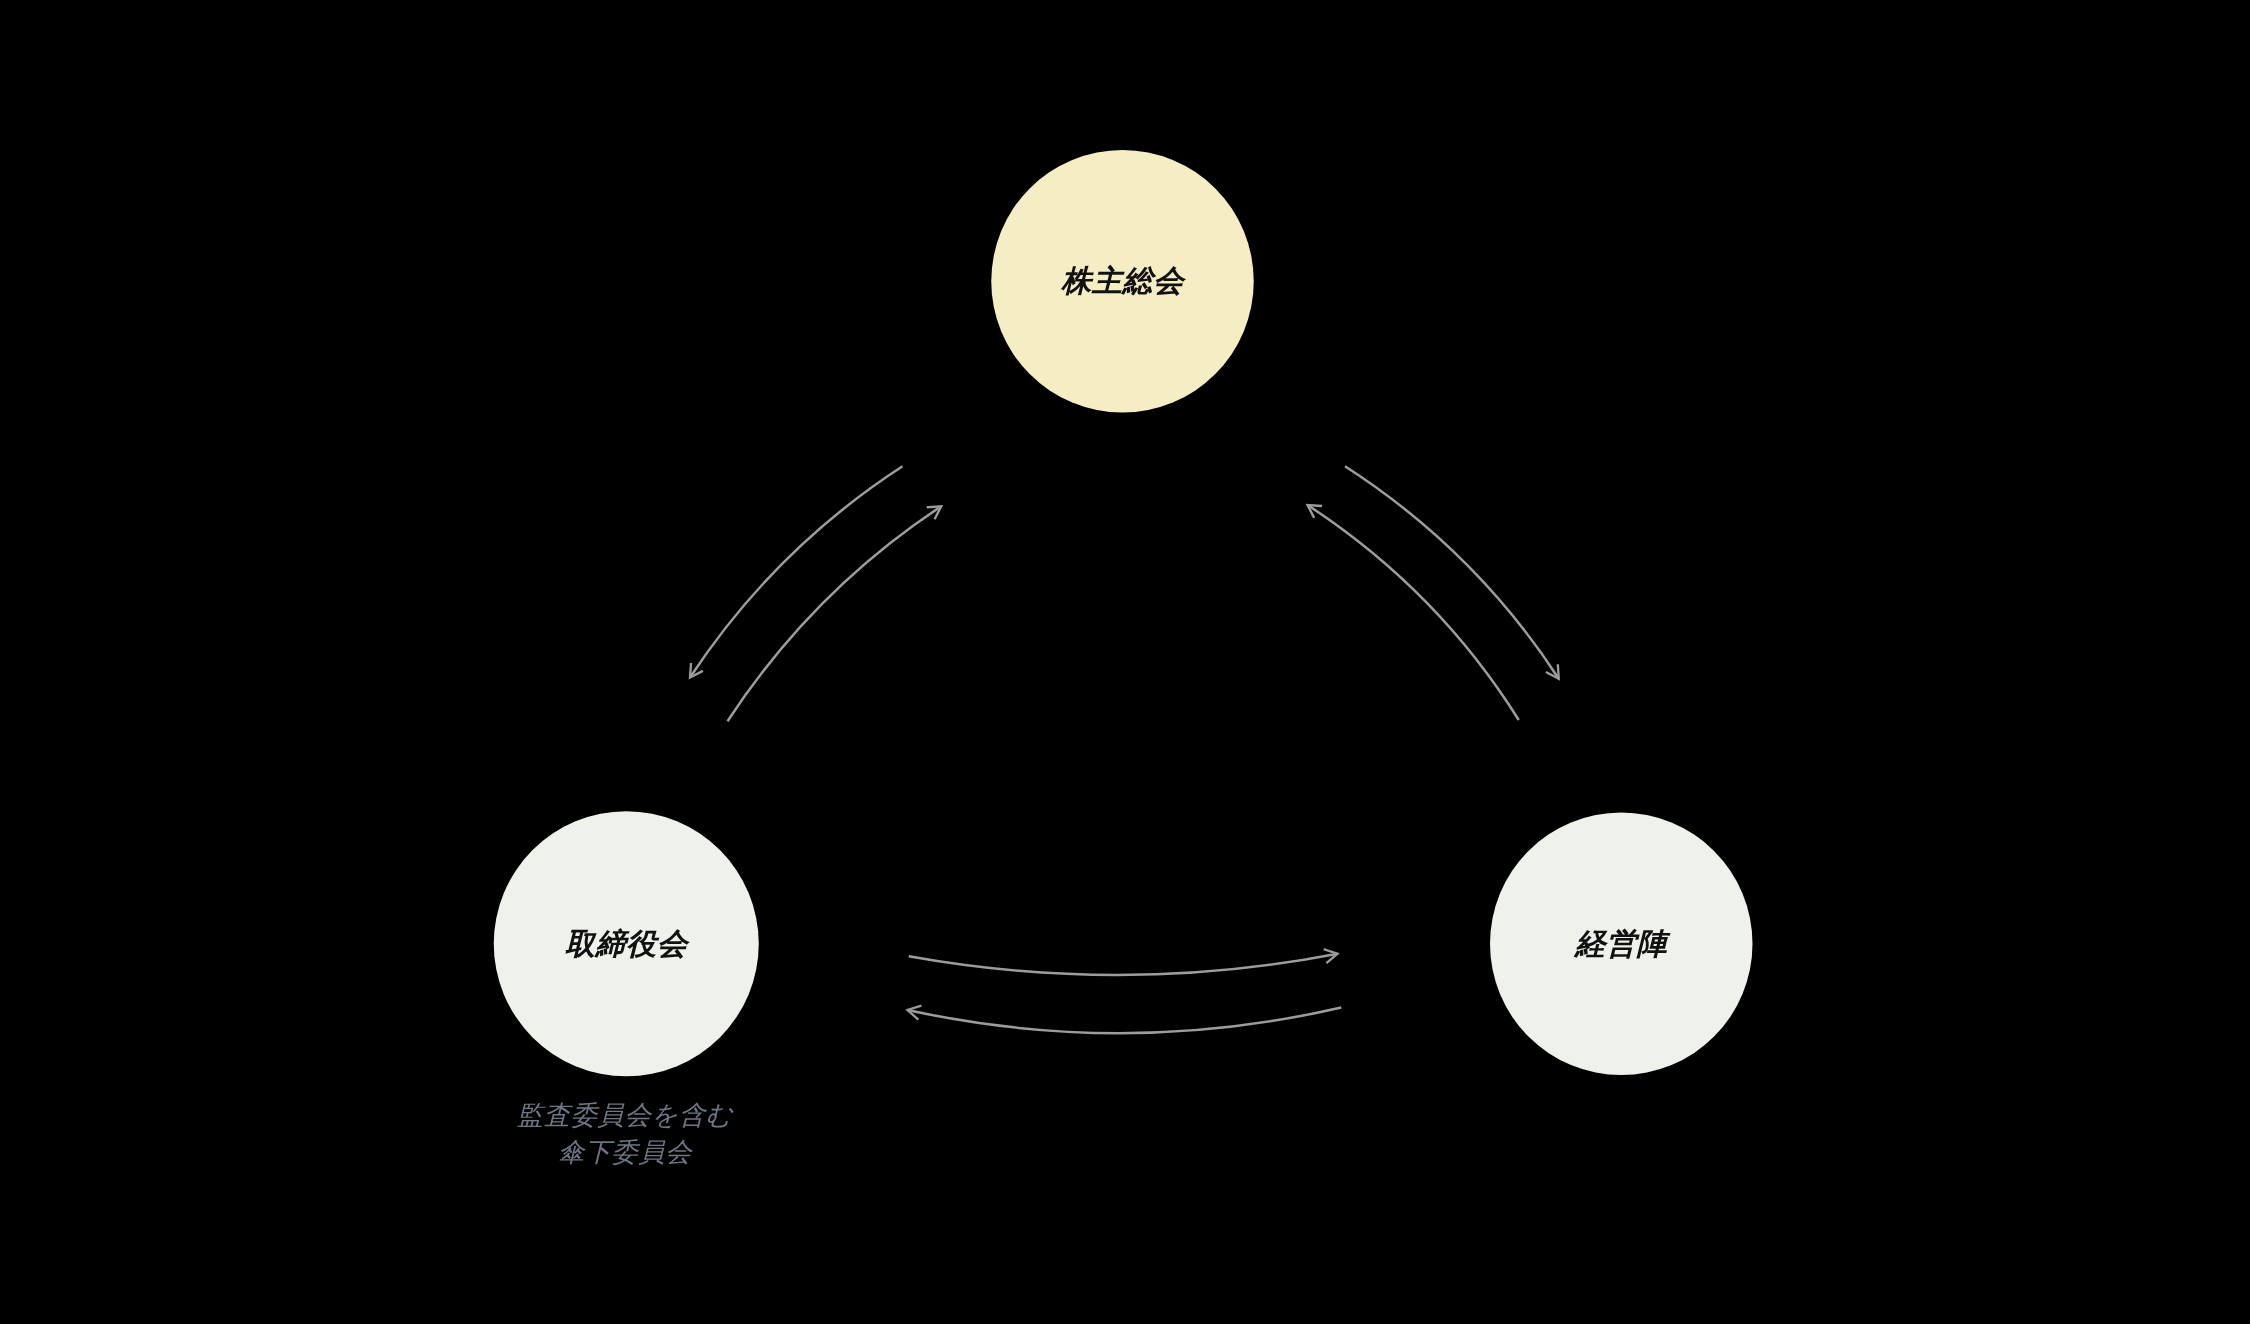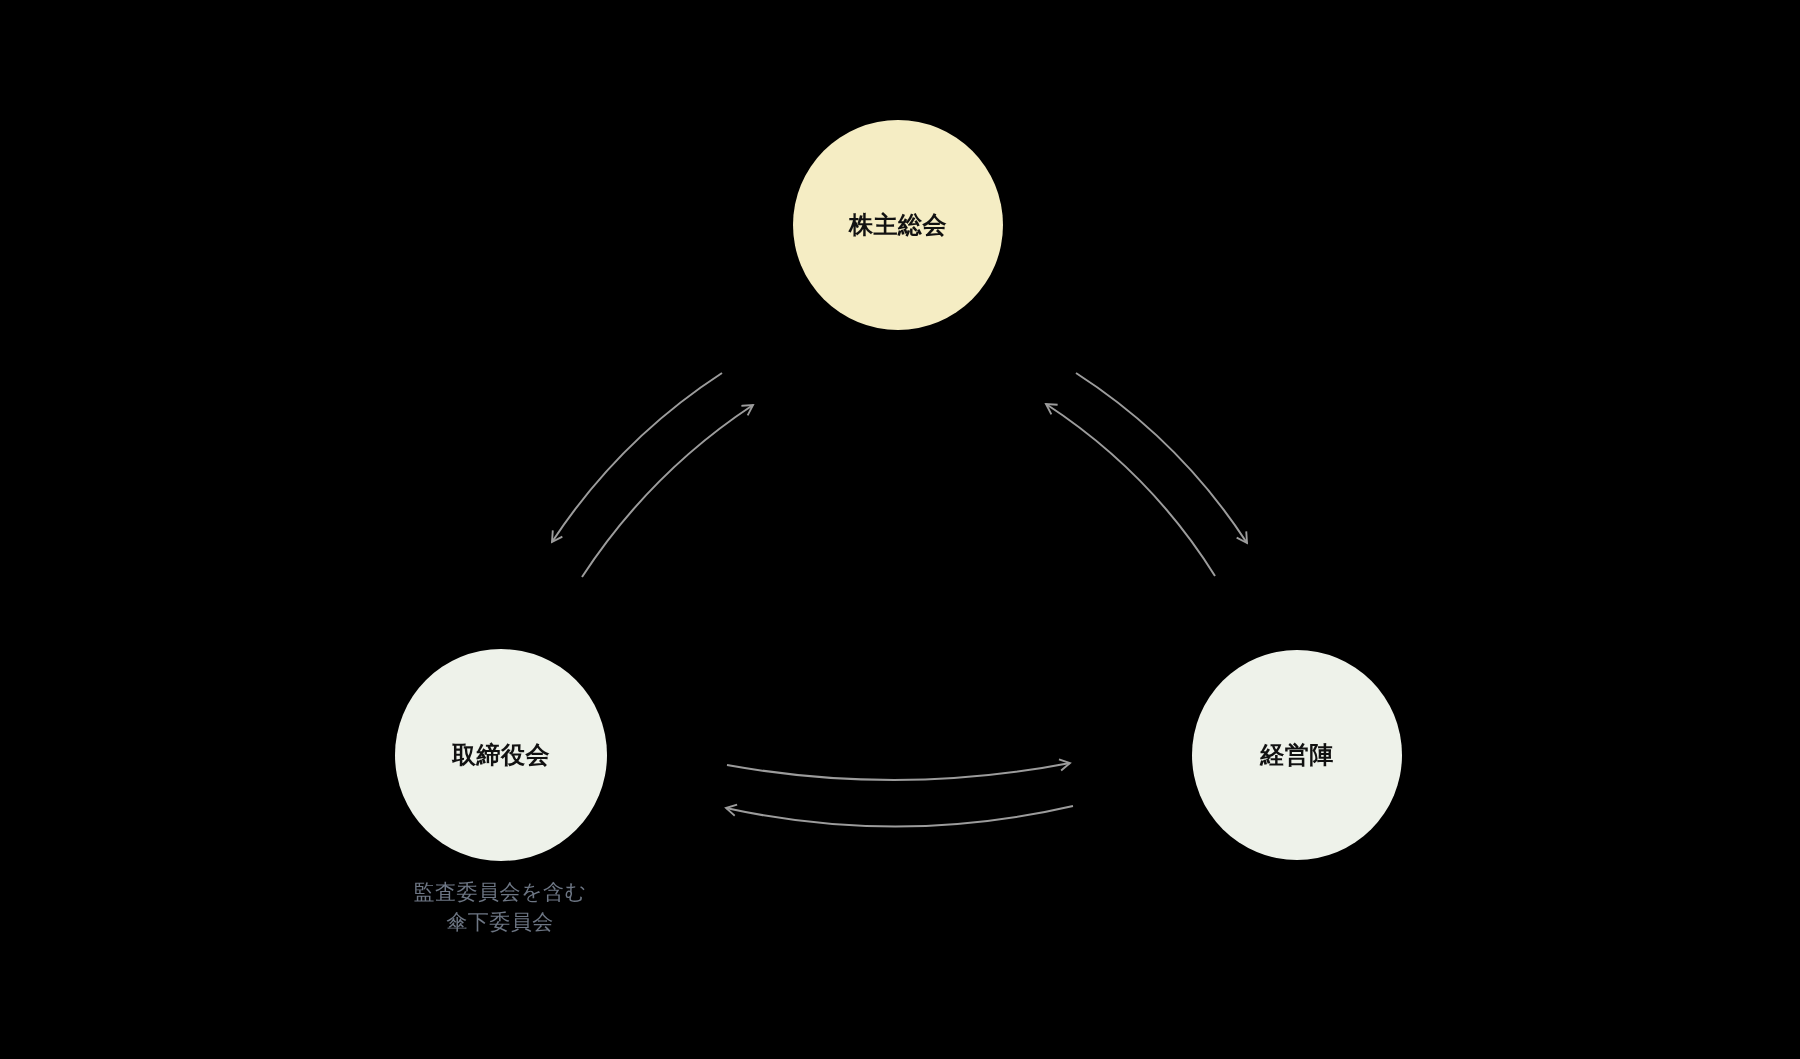--- a/index.html
+++ b/index.html
@@ -9,21 +9,21 @@
     --note-color: #6d7684;
   }
   html, body { margin: 0; padding: 0; }
   body {
     width: 1800px;
     height: 1059px;
     background: var(--bg);
     overflow: hidden;
     font-family: "Liberation Sans", "DejaVu Sans", sans-serif;
   }
-  .diagram-canvas { position: relative; width: 1800px; height: 1059px; }
+  .diagram-canvas { position: relative; width: 1800px; height: 1059px; font-style: italic; }
   svg { display: block; }
   .node-label {
     font-family: "Liberation Sans", "DejaVu Sans", sans-serif;
     font-weight: 700;
     font-size: 24px;
     fill: var(--label-color);
     text-anchor: middle;
     letter-spacing: 0.5px;
   }
   .note-label {

